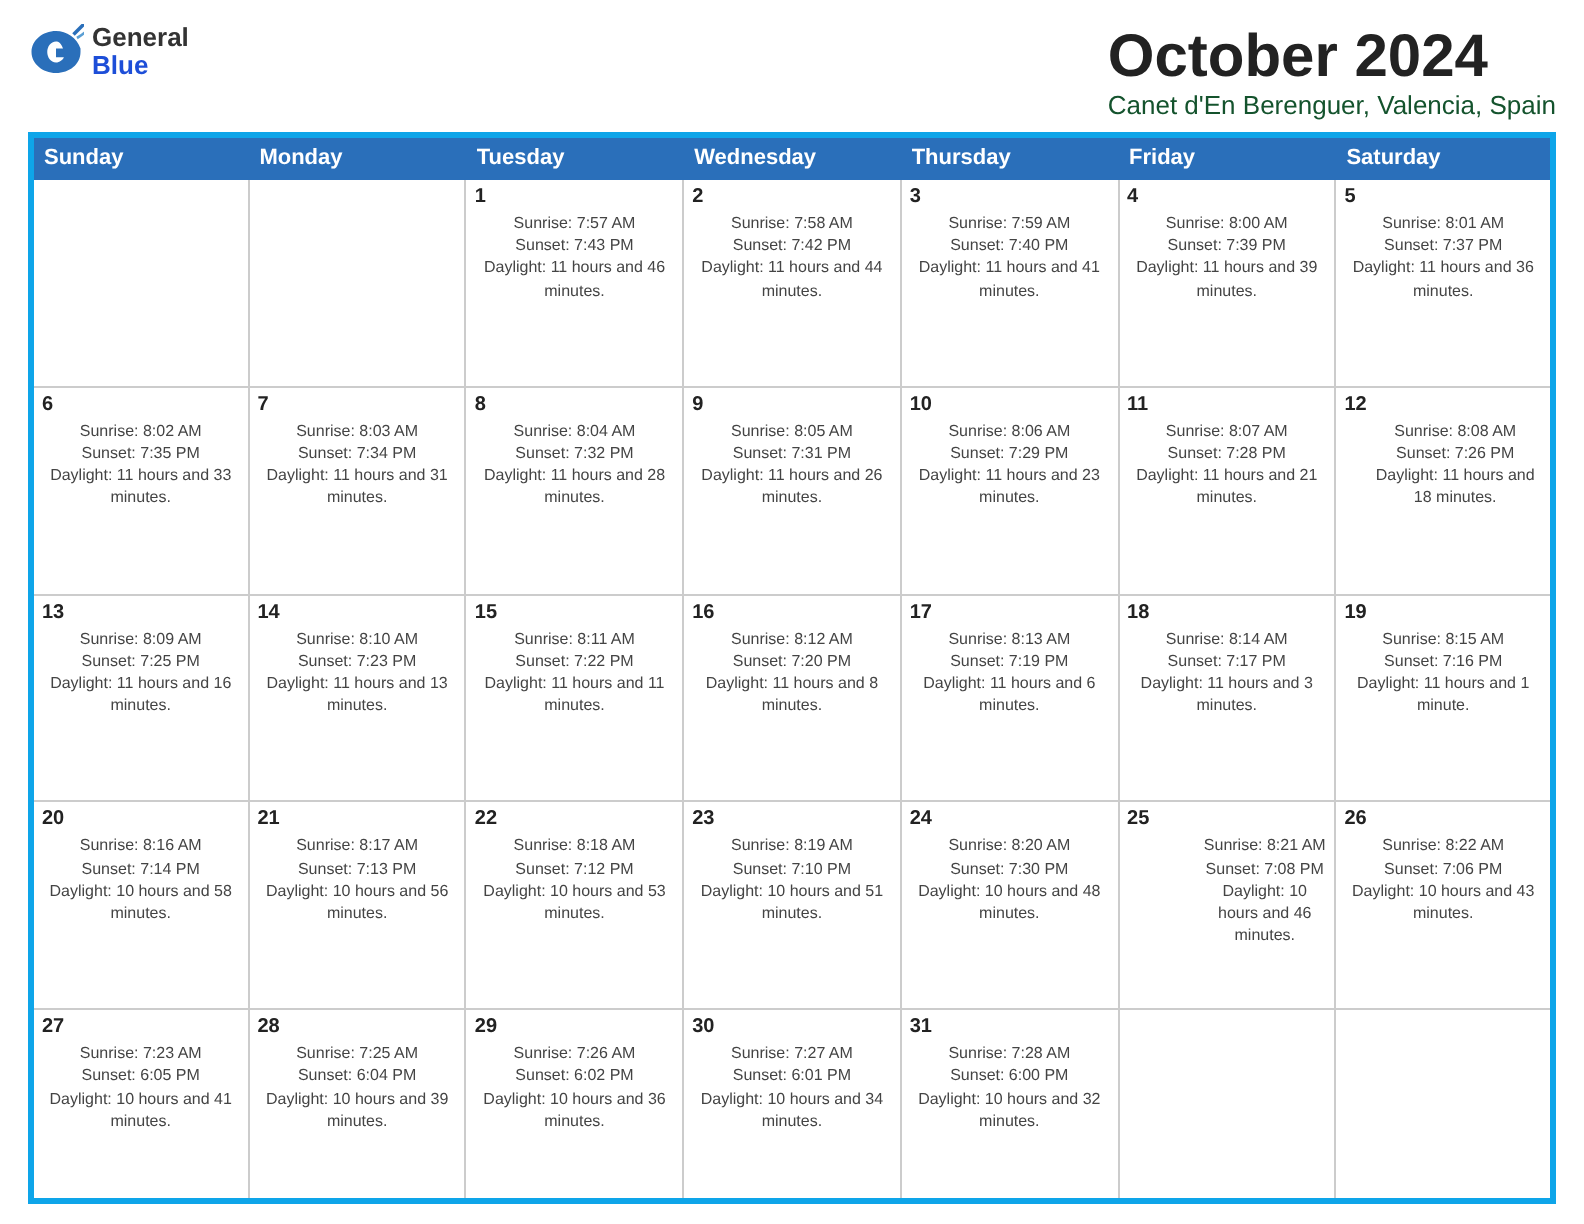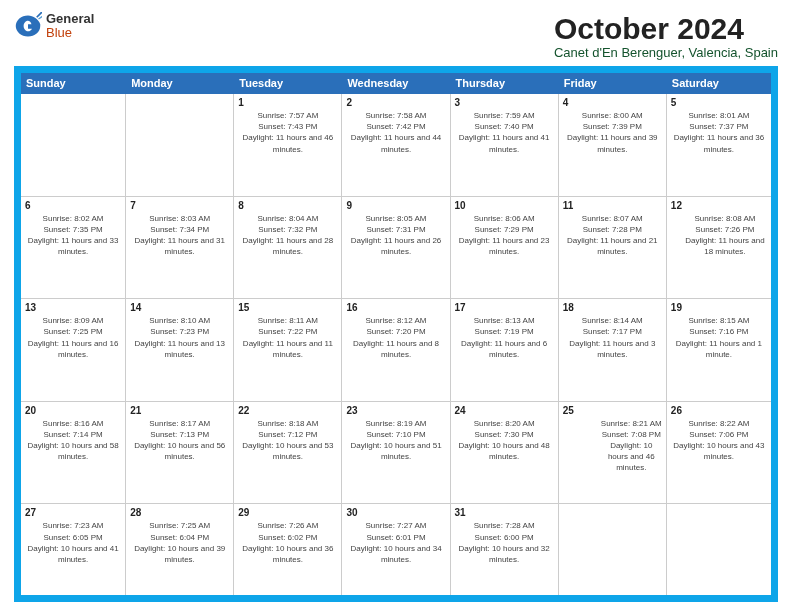--- a/index.html
+++ b/index.html
@@ -33,43 +33,43 @@
       flex-direction: column;
       line-height: 1.1;
     }
     .logo-general {
       font-size: 13px;
       font-weight: bold;
       color: #333;
     }
     .logo-blue {
       font-size: 13px;
-      font-weight: normal;
-      color: #c2410c;
+      font-weight: bold;
+      color: #1d4ed8;
     }
     .logo-icon {
       width: 28px;
       height: 28px;
     }
     .header-right {
       text-align: left;
     }
     .month-title {
       font-size: 30px;
       font-weight: bold;
       color: #222;
       line-height: 1.1;
     }
     .subtitle {
       font-size: 13px;
       color: #14532d;
     }
     .calendar {
       flex: 1;
-      border: 7px solid #0ea5e9;
+      border: 3px solid #0ea5e9;
       border-collapse: collapse;
       width: 100%;
       table-layout: fixed;
     }
     .calendar th {
       background: #2a6fba;
       color: #fff;
       font-size: 11px;
       font-weight: bold;
       text-align: left;

